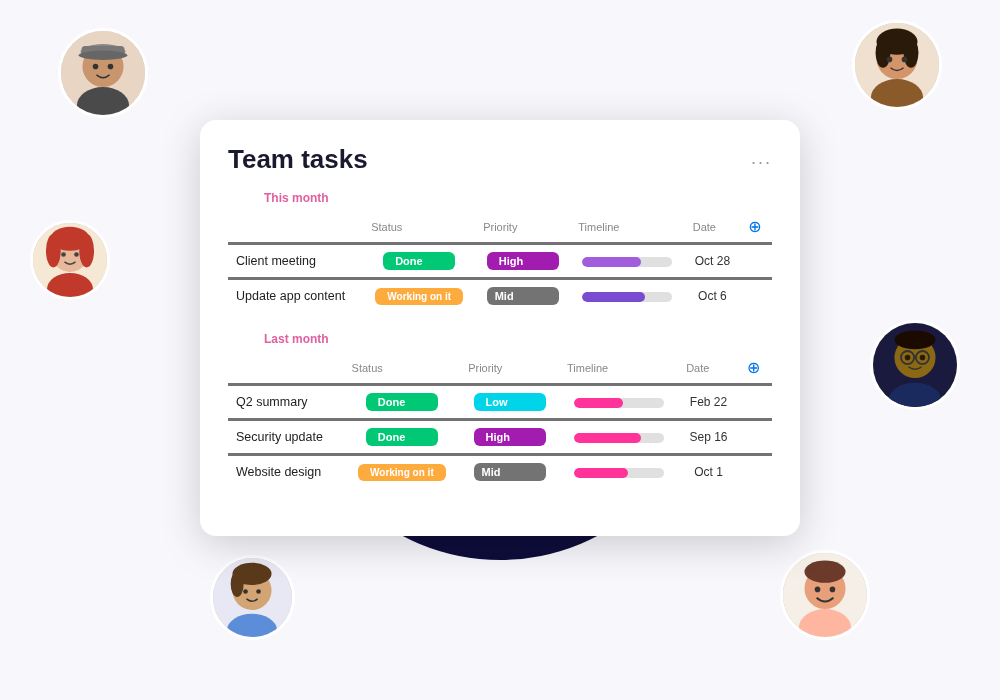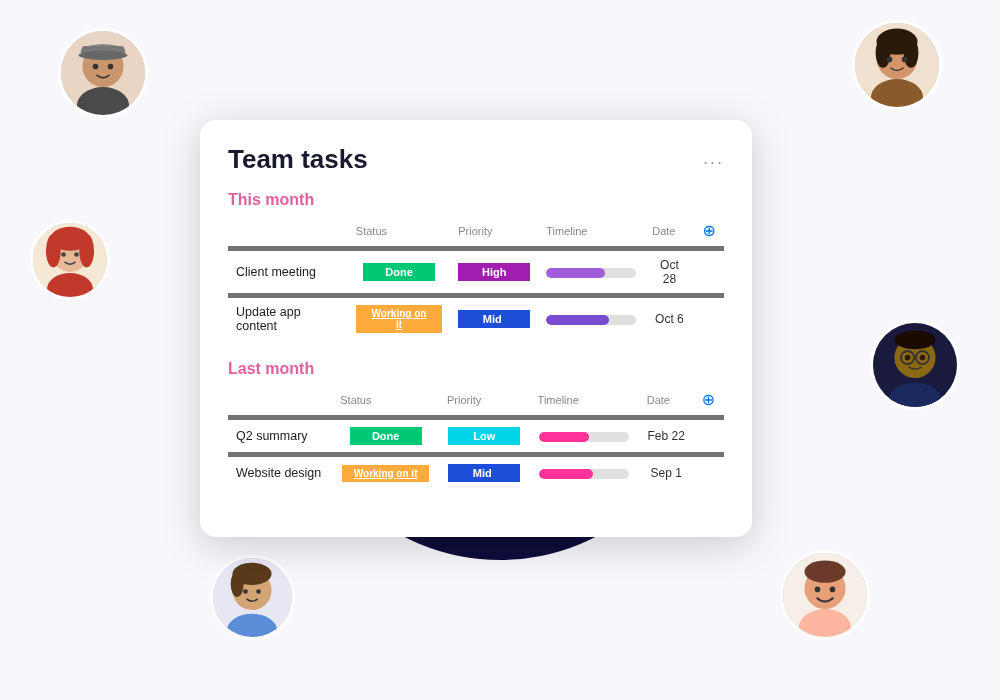--- a/index.html
+++ b/index.html
@@ -43,21 +43,21 @@
     .avatar svg {
       width: 100%;
       height: 100%;
     }
 
     
     .card {
       position: absolute;
       top: 120px;
       left: 200px;
-      width: 552px;
+      width: 600px;
       background: #fff;
       border-radius: 16px;
       box-shadow: 0 8px 40px rgba(0,0,0,0.18);
       z-index: 20;
       padding: 24px 28px 28px;
     }
 
     .card-header {
       display: flex;
       justify-content: space-between;
@@ -72,74 +72,75 @@
     .card-menu {
       font-size: 18px;
       color: #999;
       letter-spacing: 2px;
       cursor: pointer;
       margin-top: 4px;
     }
 
     
     .section-title {
-      font-size: 16px;
+      font-size: 12px;
       font-weight: 600;
       color: #e060a0;
       margin-bottom: 8px;
       margin-top: 4px;
+      margin-left: 36px;
     }
 
     
     .task-table {
       width: 100%;
       border-collapse: collapse;
       margin-bottom: 20px;
     }
     .task-table thead tr th {
       font-size: 11px;
       color: #888;
       font-weight: 500;
       padding: 4px 8px 6px;
       text-align: left;
     }
     .task-table thead tr th:first-child {
       text-align: left;
     }
     .task-table tbody tr {
-      border-top: 5px solid #737373;
+      border-top: 3px solid #737373;
     }
     .task-table tbody tr td {
       padding: 7px 8px;
       font-size: 12px;
       color: #333;
       text-align: center;
     }
     .task-table tbody tr td:first-child {
       text-align: left;
       color: #222;
       font-size: 12.5px;
     }
 
     .badge {
       display: inline-block;
       padding: 3px 12px;
-      border-radius: 0;
+      border-radius: 6px;
       font-size: 11px;
       font-weight: 600;
       color: #fff;
       min-width: 72px;
-      text-align: center;
+      text-align: left;
     }
     .badge-done { background: #00c875; }
     .badge-stuck { background: #e2445c; }
-    .badge-working { background: #fdab3d; font-size: 10px; text-decoration: underline; }
+    .badge-working { background: #fdab3d; font-size: 10px; }
     .badge-high { background: #a21caf; }
     .badge-low { background: #00d4e8; }
-    .badge-mid { background: #1d4ed8; padding-left: 8px; }
+    .badge-mid { background: #737373; padding-left: 8px; }
 
     .timeline-bar-wrap {
       width: 90px;
       height: 10px;
       background: #e0e0e0;
       border-radius: 5px;
       overflow: hidden;
       display: inline-block;
       vertical-align: middle;
     }
@@ -346,31 +347,47 @@
       </td>
       <td>
         <div class="timeline-bar-wrap">
           <div class="timeline-bar" style="width:55%;background:#ff3399;"></div>
         </div>
       </td>
       <td class="date-cell">Feb 22</td>
       <td></td>
     </tr>
           <tr>
+      <td>Security update</td>
+      <td>
+        <span class="badge badge-done">Done</span>
+      </td>
+      <td>
+        <span class="badge badge-high">High</span>
+      </td>
+      <td>
+        <div class="timeline-bar-wrap">
+          <div class="timeline-bar" style="width:75%;background:#ff3399;"></div>
+        </div>
+      </td>
+      <td class="date-cell">Sep 16</td>
+      <td></td>
+    </tr>
+          <tr>
       <td>Website design</td>
       <td>
         <span class="badge badge-working">Working on it</span>
       </td>
       <td>
         <span class="badge badge-mid">Mid</span>
       </td>
       <td>
         <div class="timeline-bar-wrap">
           <div class="timeline-bar" style="width:60%;background:#ff3399;"></div>
         </div>
       </td>
-      <td class="date-cell">Sep 1</td>
+      <td class="date-cell">Oct 1</td>
       <td></td>
     </tr>
         </tbody>
     </table>
   </div>
 </div>
 
 </body></html>

